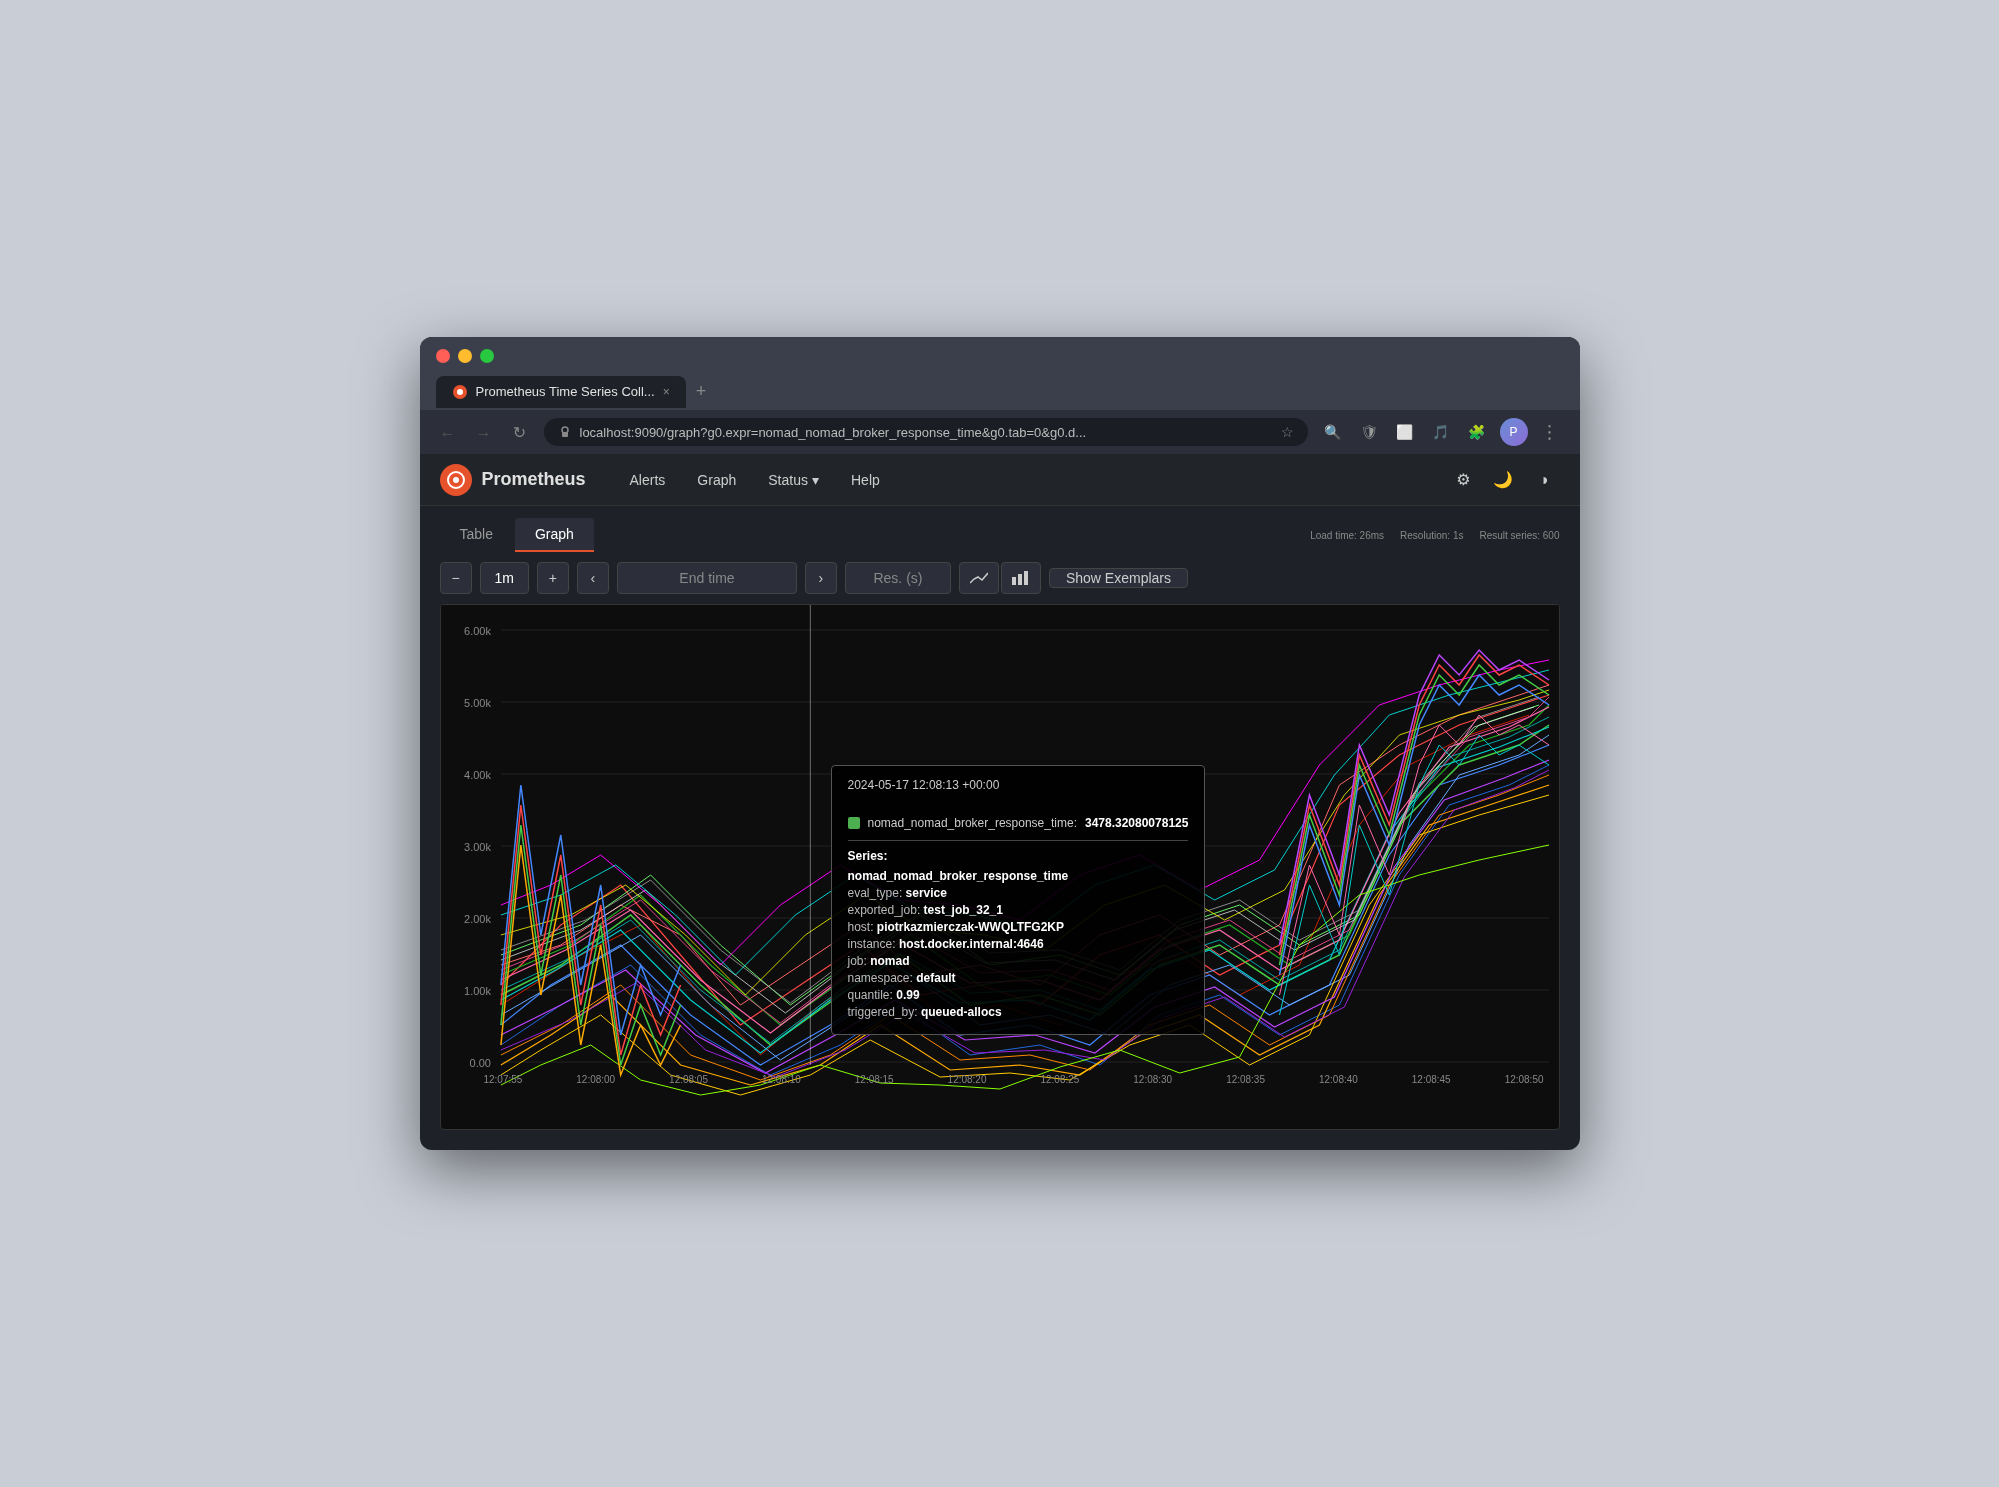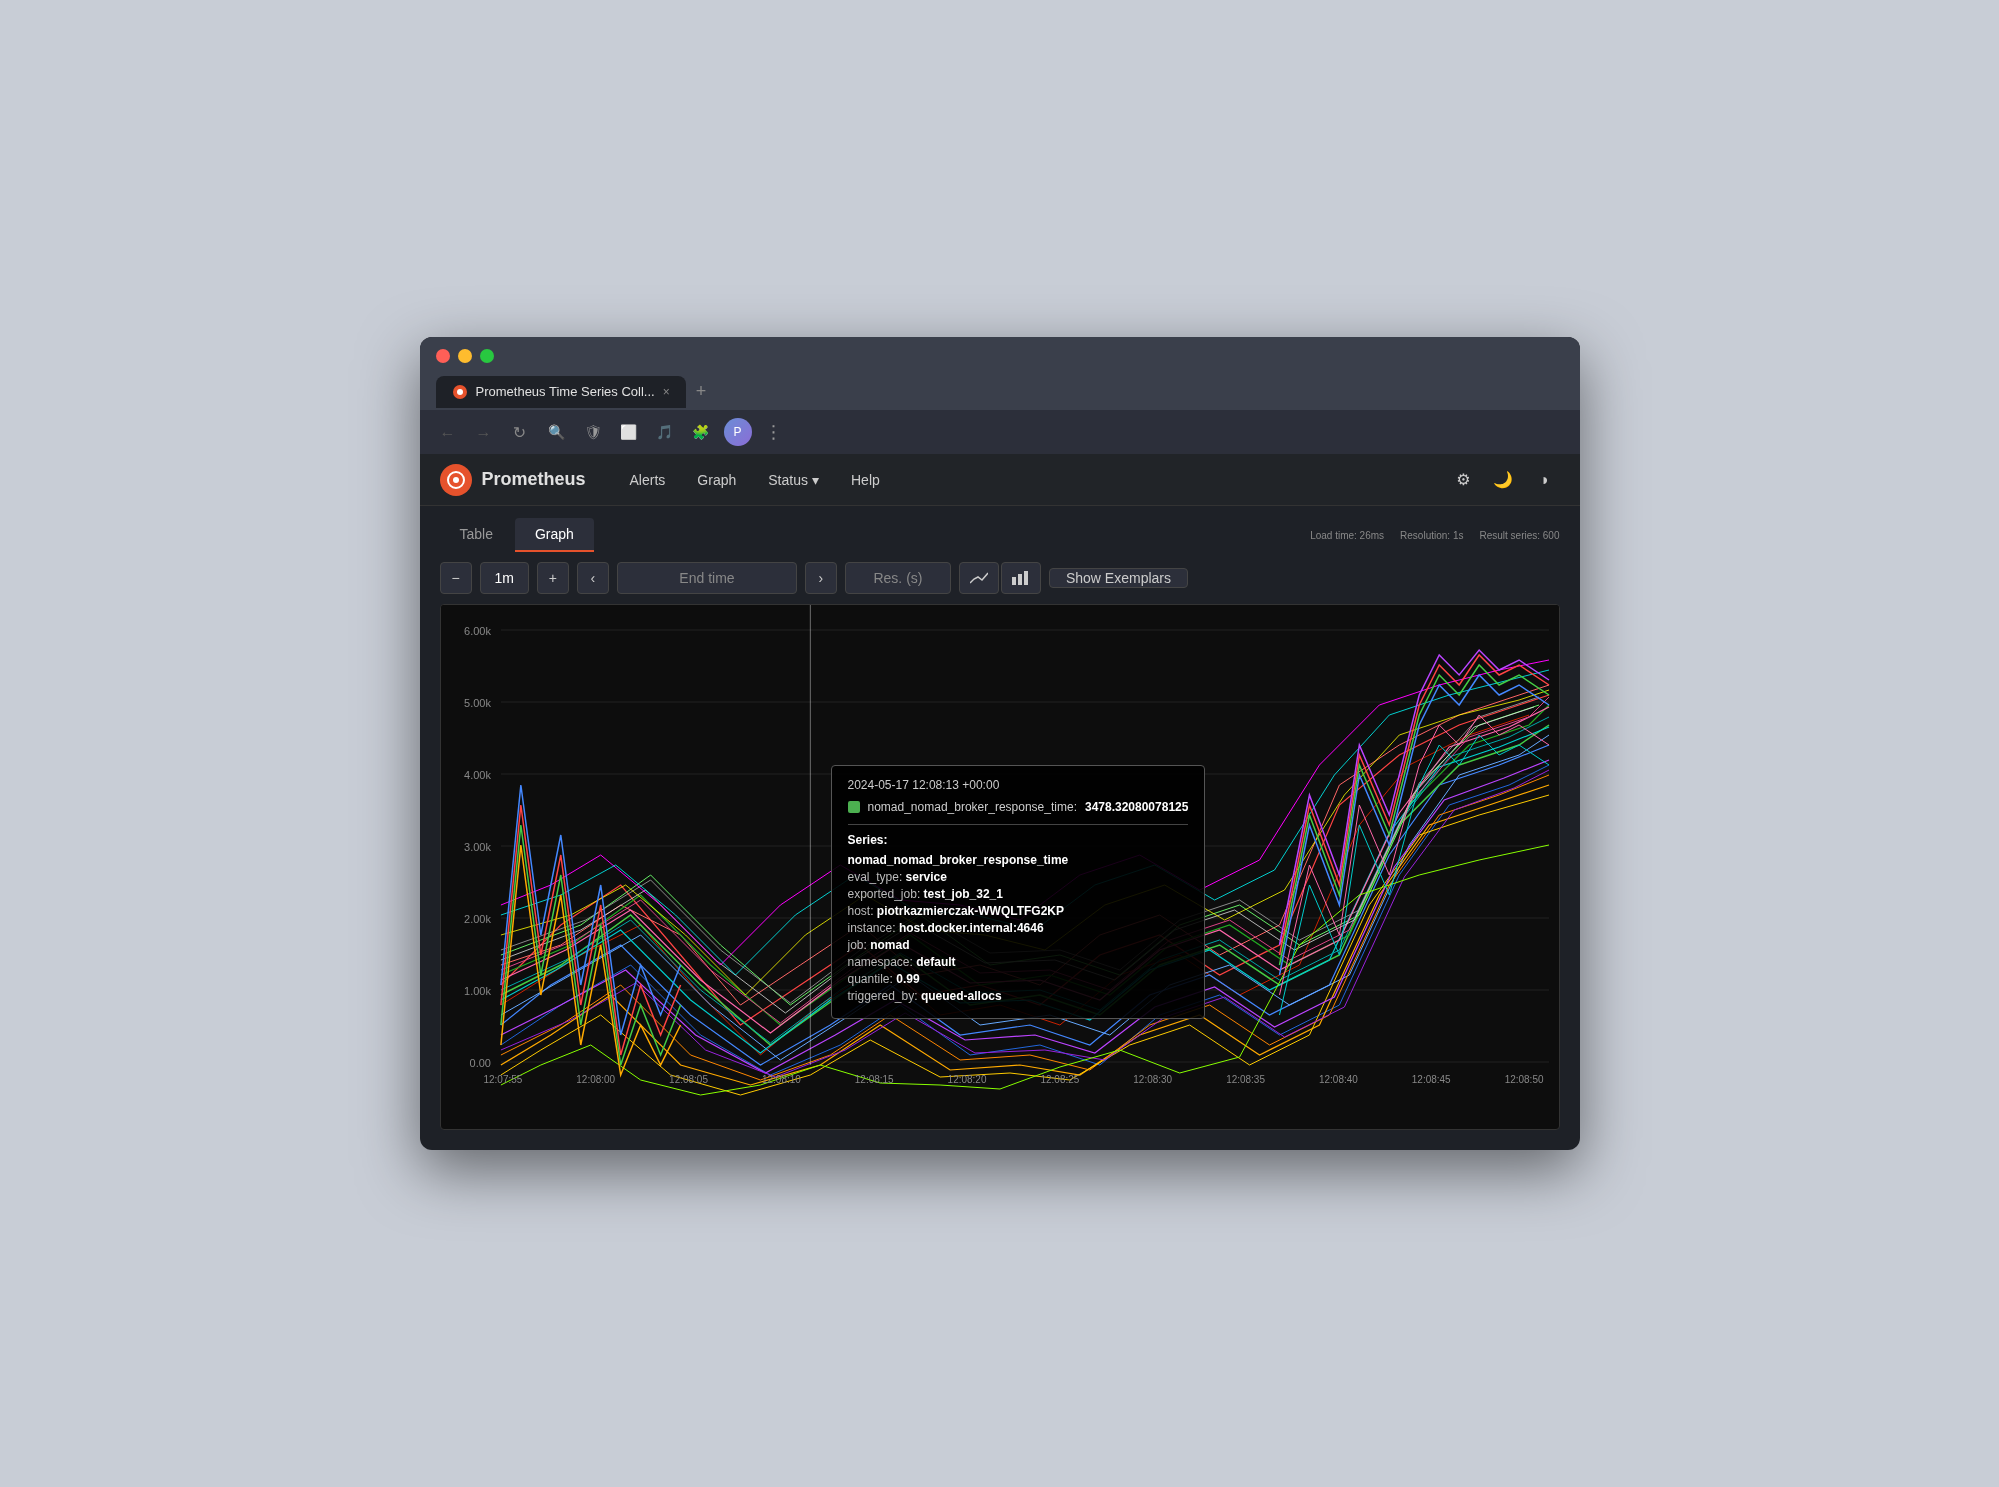--- a/index.html
+++ b/index.html
@@ -342,21 +342,21 @@
       padding: 12px 16px;
       color: #e0e0e0;
       font-size: 12px;
       min-width: 320px;
       pointer-events: none;
     }
 
     .tooltip-timestamp {
       font-size: 12px;
       color: #ccc;
-      margin-bottom: 8px;
+      margin-bottom: 24px;
     }
 
     .tooltip-series-line {
       display: flex;
       align-items: center;
       gap: 8px;
       margin-bottom: 10px;
       font-size: 12px;
     }
 
@@ -421,20 +421,28 @@
         <span class="tab-close">×</span>
       </div>
       <div class="tab-new">+</div>
     </div>
   </div>
 
   <div class="address-bar">
     <div class="nav-btn disabled">←</div>
     <div class="nav-btn disabled">→</div>
     <div class="nav-btn">↻</div>
+    <div class="url-bar">
+      <svg width="14" height="14" viewBox="0 0 14 14">
+        <circle cx="7" cy="5" r="3" fill="none" stroke="#888" stroke-width="1.5"></circle>
+        <rect x="4" y="7" width="6" height="5" rx="1" fill="#888"></rect>
+      </svg>
+      <span class="url-text">localhost:9090/graph?g0.expr=nomad_nomad_broker_response_time&amp;g0.tab=0&amp;g0.d...</span>
+      <span style="color:#888; font-size:14px;">☆</span>
+    </div>
     <div class="browser-icons">
       <div class="browser-icon">🔍</div>
       <div class="browser-icon">🛡</div>
       <div class="browser-icon">⬜</div>
       <div class="browser-icon">🎵</div>
       <div class="browser-icon">🧩</div>
       <div class="browser-avatar">P</div>
       <div class="browser-icon" style="font-size:18px;">⋮</div>
     </div>
   </div>

